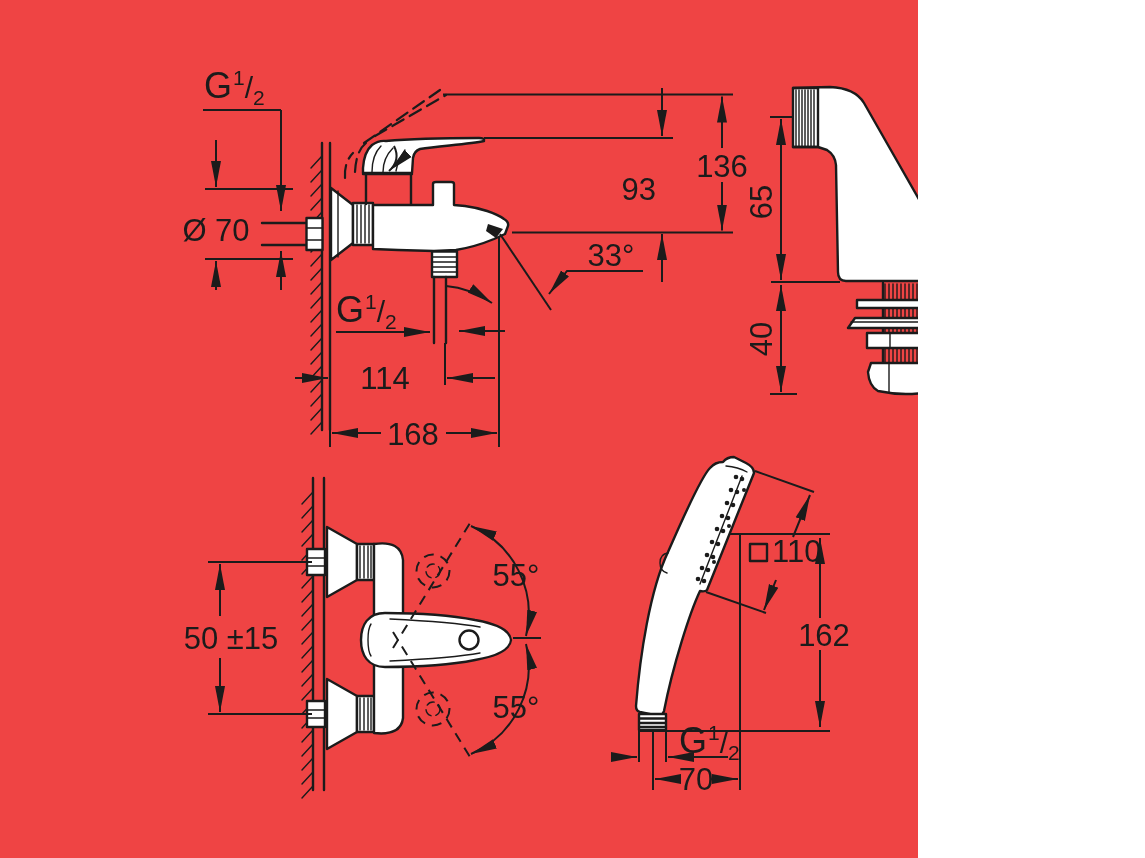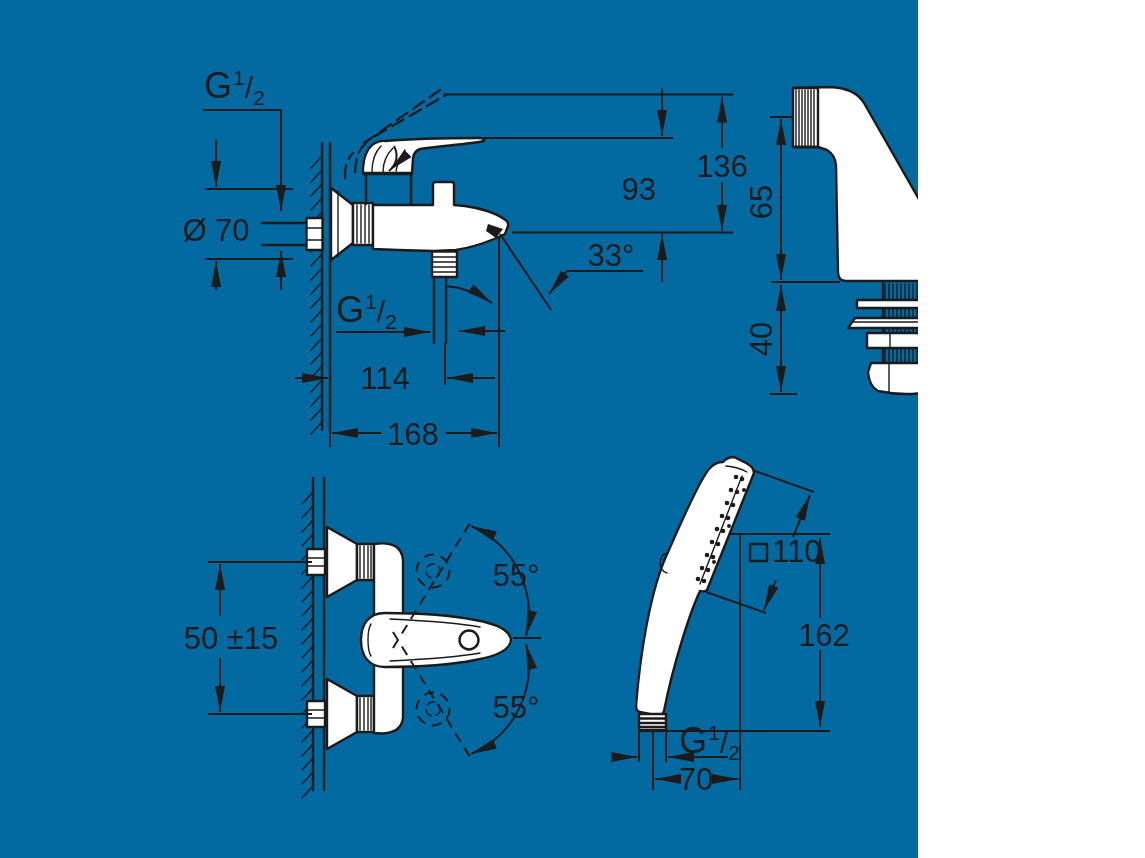--- a/index.html
+++ b/index.html
@@ -1,16 +1,16 @@
 <!DOCTYPE html>
 <html><head>
 <meta charset="utf-8">
 <style>
   html,body{margin:0;padding:0;background:#fff;}
-  .stage{position:relative;width:918px;height:858px;background:#0369a1;overflow:hidden;
+  .stage{position:relative;width:918px;height:858px;background:#ef4444;overflow:hidden;
          font-family:"Liberation Sans", sans-serif;}
   svg{display:block}
   .o  {fill:none;stroke:#1b1b1b;stroke-width:2.4;stroke-linecap:round;stroke-linejoin:round;}
   .of {fill:#ffffff;stroke:#1b1b1b;stroke-width:2.4;stroke-linejoin:round;}
   .t  {fill:none;stroke:#1b1b1b;stroke-width:1.4;stroke-linecap:round;}
   .d  {fill:none;stroke:#1b1b1b;stroke-width:2;stroke-linecap:butt;}
   .dash{fill:none;stroke:#1b1b1b;stroke-width:2.2;stroke-dasharray:13 7;stroke-linecap:round;}
   .dash2{fill:none;stroke:#1b1b1b;stroke-width:2;stroke-dasharray:10 7;}
   .blk{fill:#1b1b1b;stroke:none;}
   text{fill:#1b1b1b;}

